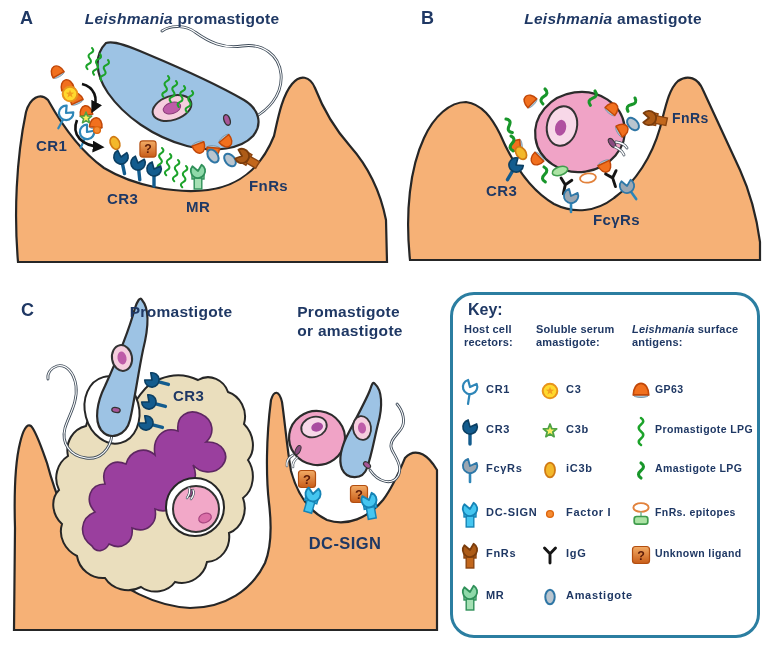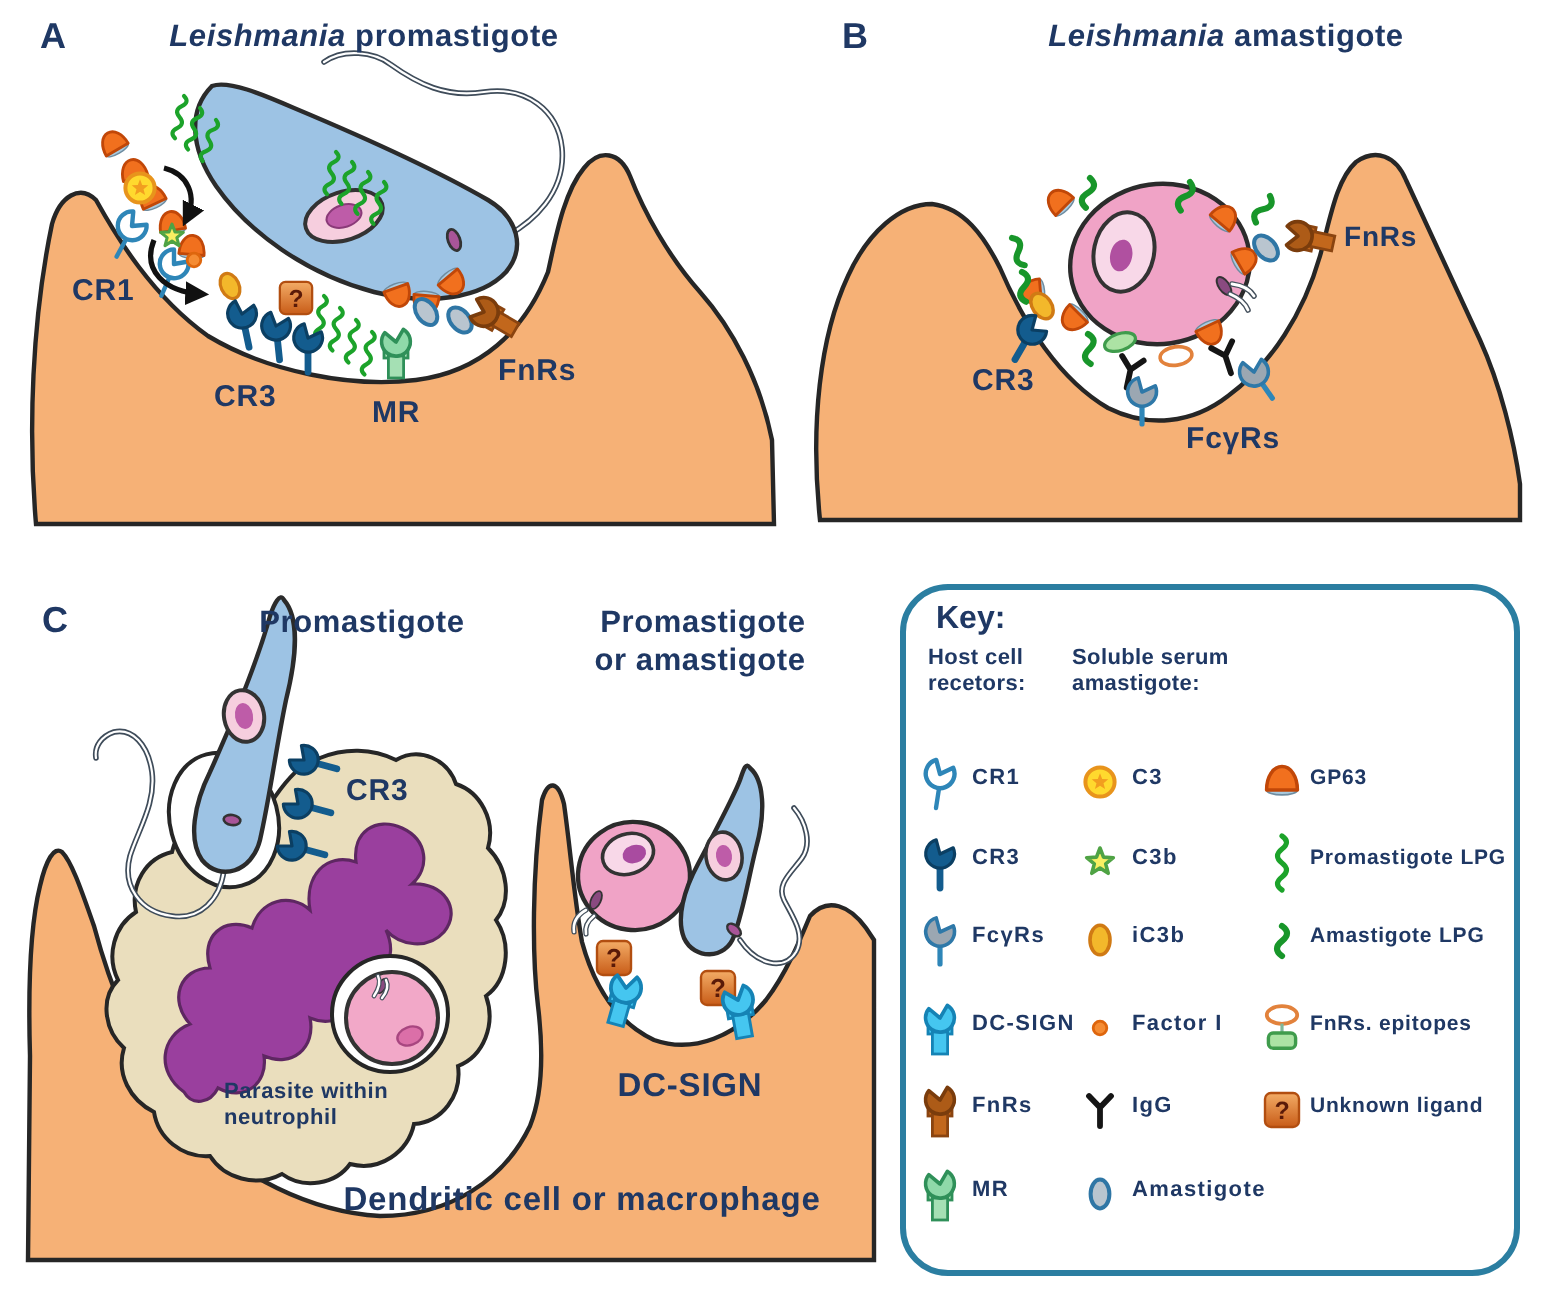--- a/index.html
+++ b/index.html
@@ -1,21 +1,21 @@
 <!DOCTYPE html>
 <html><head>
 <meta charset="utf-8">
 <style>
   html,body{margin:0;padding:0;background:#fff;}
   #canvas{position:relative;width:780px;height:646px;background:#ffffff;overflow:hidden;
           font-family:"Liberation Sans",sans-serif;}
   svg.panel{position:absolute;}
   .lbl{position:absolute;font-weight:bold;color:#1F3864;white-space:nowrap;
        font-family:"Liberation Sans",sans-serif;}
-  .ctr{transform:translateX(-50%);text-align:right;}
+  .ctr{transform:translateX(-50%);text-align:left;}
   .letter{font-size:18px;}
   .ptitle{font-size:15.5px;letter-spacing:.3px;}
   .rlabel{font-size:15px;letter-spacing:.4px;}
   .small{font-size:11px;letter-spacing:.3px;line-height:13px;}
   .big{font-size:16.5px;letter-spacing:.4px;}
   #key{position:absolute;left:450px;top:292px;width:310px;height:346px;background:#fff;
        border:3px solid #2B7EA1;border-radius:24px;box-sizing:border-box;}
   .ktitle{position:absolute;left:15px;top:6px;font-size:16px;font-weight:bold;color:#1F3864;}
   .khead{position:absolute;font-size:11px;line-height:13px;font-weight:bold;color:#1F3864;
          letter-spacing:.2px;white-space:nowrap;}
@@ -309,38 +309,37 @@
 <div class="lbl rlabel" style="left:593px;top:211px">FcγRs</div>
 <div class="lbl rlabel" style="left:672px;top:110px;font-size:14px">FnRs</div>
 
 <div class="lbl letter" style="left:21px;top:300px">C</div>
 <div class="lbl ptitle ctr" style="left:181px;top:303px">Promastigote</div>
 <div class="lbl ptitle ctr" style="left:350px;top:302px;line-height:19px">
   <div>Promastigote</div>
   <div>or amastigote</div>
 </div>
 <div class="lbl rlabel" style="left:173px;top:387px">CR3</div>
-<div class="lbl small" style="left:112px;top:540px">
-  <div>Parasite within</div>
-  <div>neutrophil</div>
-</div>
 <div class="lbl big ctr" style="left:345px;top:534px">DC-SIGN</div>
-<div class="lbl big ctr" style="left:291px;top:591px">Dendritic cell or macrophage</div>
 
 <div id="key">
   <div class="ktitle">Key:</div>
 
   <div class="khead" style="left:11px;top:28px">
     <div>Host cell</div>
     <div>recetors:</div>
   </div>
   <div class="khead" style="left:83px;top:28px">
     <div>Soluble serum</div>
     <div>amastigote:</div>
   </div>
+  <div class="khead" style="left:179px;top:28px">
+    <div><i>Leishmania</i><span> surface</span></div>
+    <div>antigens:</div>
+  </div>
 
   <svg class="kicon" style="left:0px;top:74px" viewBox="-17 -22 34 44">
         <g transform="translate(0,-4)">
           <use href="#rCR1"></use>
         </g>
       </svg>
   <svg class="kicon" style="left:0px;top:114px" viewBox="-17 -22 34 44">
         <g transform="translate(0,-4)">
           <use href="#rCR3"></use>
         </g>

